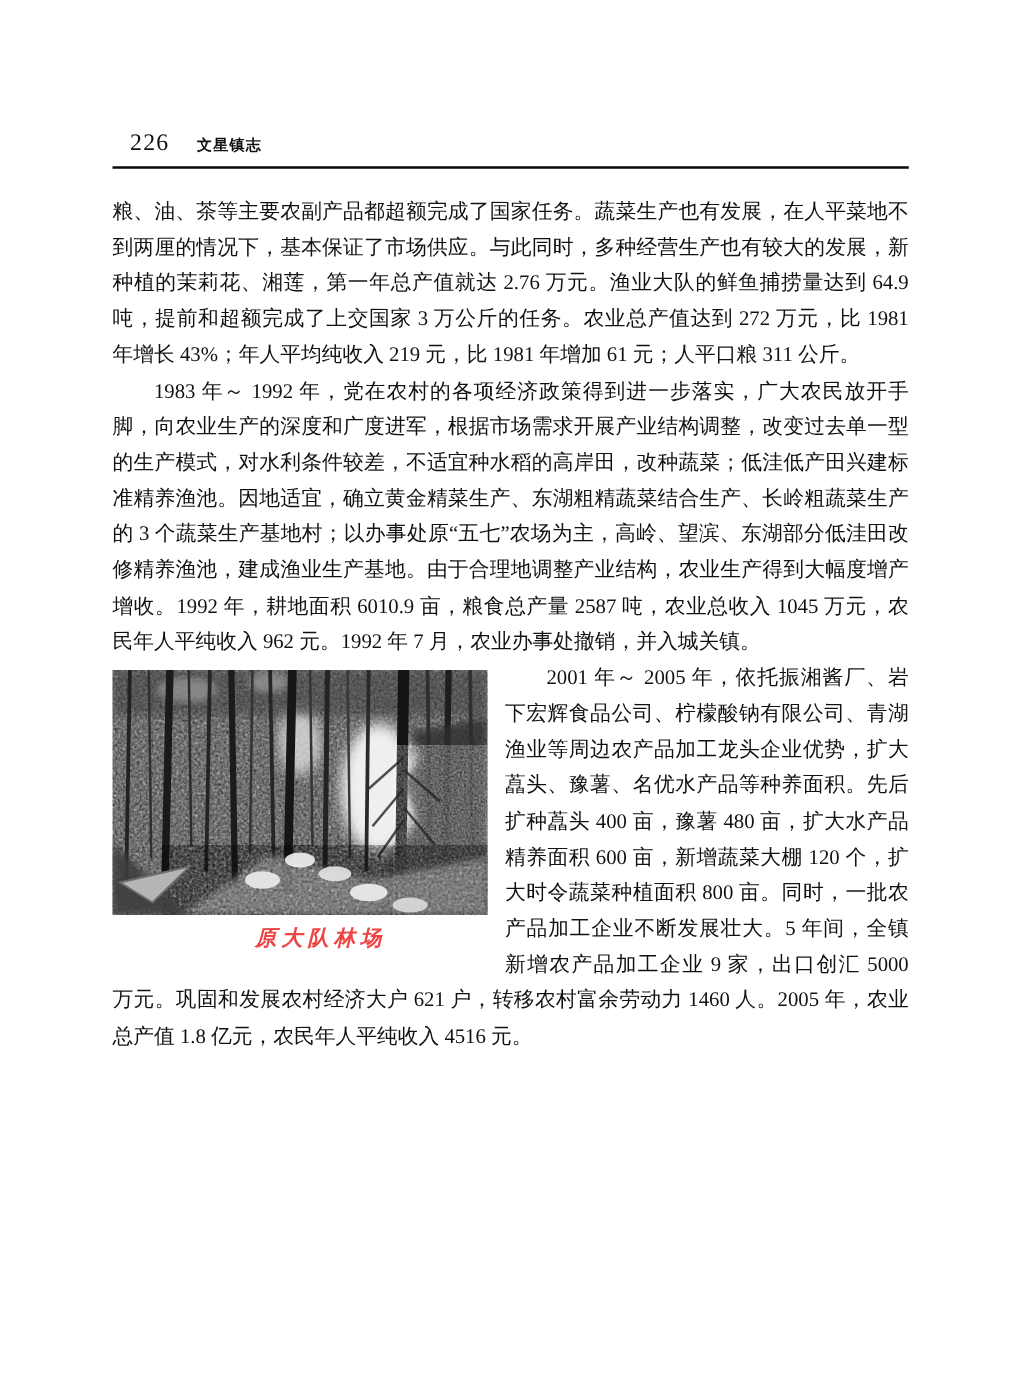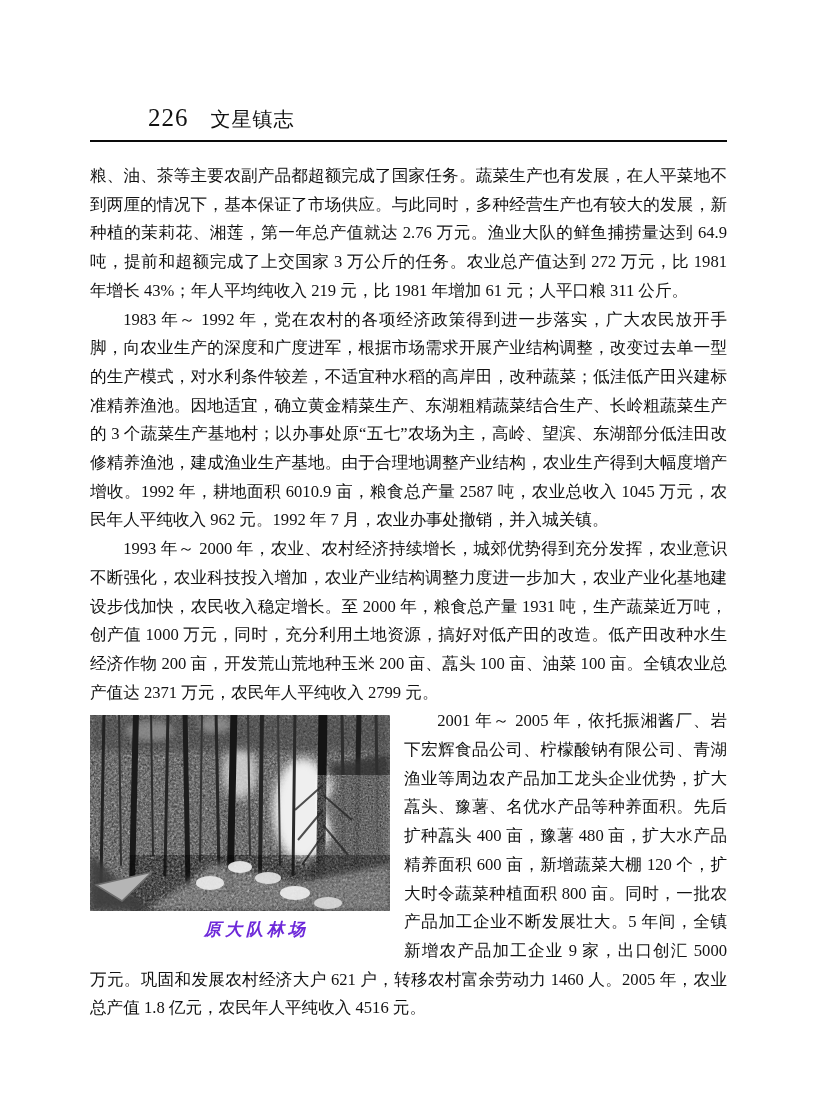--- a/index.html
+++ b/index.html
@@ -18,28 +18,27 @@
     width:637px;
   }
   .running-head{
     display:flex;
     align-items:baseline;
     gap:22px;
     padding:0 0 7px 14px;
     border-bottom:2px solid #0a0a0a;
   }
   .page-num{
-    font-size:25px;
+    font-size:19px;
     letter-spacing:1px;
     font-family:"Liberation Serif","DejaVu Serif",serif;
-    margin-left:44px;
   }
   .book-title{
-    font-size:20px;
-    font-weight:normal;
+    font-size:12px;
+    font-weight:bold;
     font-family:"Liberation Sans","DejaVu Sans",sans-serif;
     letter-spacing:1px;
   }
   .body-text{
     margin-top:20px;
     font-size:16.6px;
     line-height:28.7px;
     text-align:justify;
     text-justify:inter-character;
   }
@@ -55,38 +54,37 @@
     width:300px;height:196px;
   }
   .caption{
     margin-top:5px;
     text-align:center;
     font-size:17px;
     font-style:italic;
     font-weight:600;
     letter-spacing:4px;
     font-family:"Liberation Serif","DejaVu Serif",serif;
-    color:#6d28d9;
+    color:#ef4444;
   }
 </style>
 </head>
 <body>
 
 <div class="page">
   <div class="content">
 
     <div class="running-head">
       <span class="page-num">226</span>
       <span class="book-title">文星镇志</span>
     </div>
 
     <div class="body-text">
       <p>粮、油、茶等主要农副产品都超额完成了国家任务。蔬菜生产也有发展，在人平菜地不到两厘的情况下，基本保证了市场供应。与此同时，多种经营生产也有较大的发展，新种植的茉莉花、湘莲，第一年总产值就达 2.76 万元。渔业大队的鲜鱼捕捞量达到 64.9 吨，提前和超额完成了上交国家 3 万公斤的任务。农业总产值达到 272 万元，比 1981 年增长 43%；年人平均纯收入 219 元，比 1981 年增加 61 元；人平口粮 311 公斤。</p>
       <p class="indent">1983 年～ 1992 年，党在农村的各项经济政策得到进一步落实，广大农民放开手脚，向农业生产的深度和广度进军，根据市场需求开展产业结构调整，改变过去单一型的生产模式，对水利条件较差，不适宜种水稻的高岸田，改种蔬菜；低洼低产田兴建标准精养渔池。因地适宜，确立黄金精菜生产、东湖粗精蔬菜结合生产、长岭粗蔬菜生产的 3 个蔬菜生产基地村；以办事处原“五七”农场为主，高岭、望滨、东湖部分低洼田改修精养渔池，建成渔业生产基地。由于合理地调整产业结构，农业生产得到大幅度增产增收。1992 年，耕地面积 6010.9 亩，粮食总产量 2587 吨，农业总收入 1045 万元，农民年人平纯收入 962 元。1992 年 7 月，农业办事处撤销，并入城关镇。</p>
-      <p class="indent">1993 年～ 2000 年，农业、农村经济持续增长，城郊优势得到充分发挥，农业意识不断强化，农业科技投入增加，农业产业结构调整力度进一步加大，农业产业化基地建设步伐加快，农民收入稳定增长。至 2000 年，粮食总产量 1931 吨，生产蔬菜近万吨，创产值 1000 万元，同时，充分利用土地资源，搞好对低产田的改造。低产田改种水生经济作物 200 亩，开发荒山荒地种玉米 200 亩、藠头 100 亩、油菜 100 亩。全镇农业总产值达 2371 万元，农民年人平纯收入 2799 元。</p>
 
       <p class="indent">
         <span class="figure" style="display:block;">
           <svg class="photo" viewBox="0 0 300 196" width="300" height="196" preserveAspectRatio="none" xmlns="http://www.w3.org/2000/svg">
             <defs>
               <filter id="nD" x="0" y="0" width="100%" height="100%">
                 <feTurbulence type="fractalNoise" baseFrequency="0.45" numOctaves="4" seed="7"></feTurbulence>
                 <feColorMatrix type="matrix" values="0 0 0 0 0  0 0 0 0 0  0 0 0 0 0  0.5 0.5 0.5 0 -0.25"></feColorMatrix>
               </filter>
               <filter id="nW" x="0" y="0" width="100%" height="100%">

